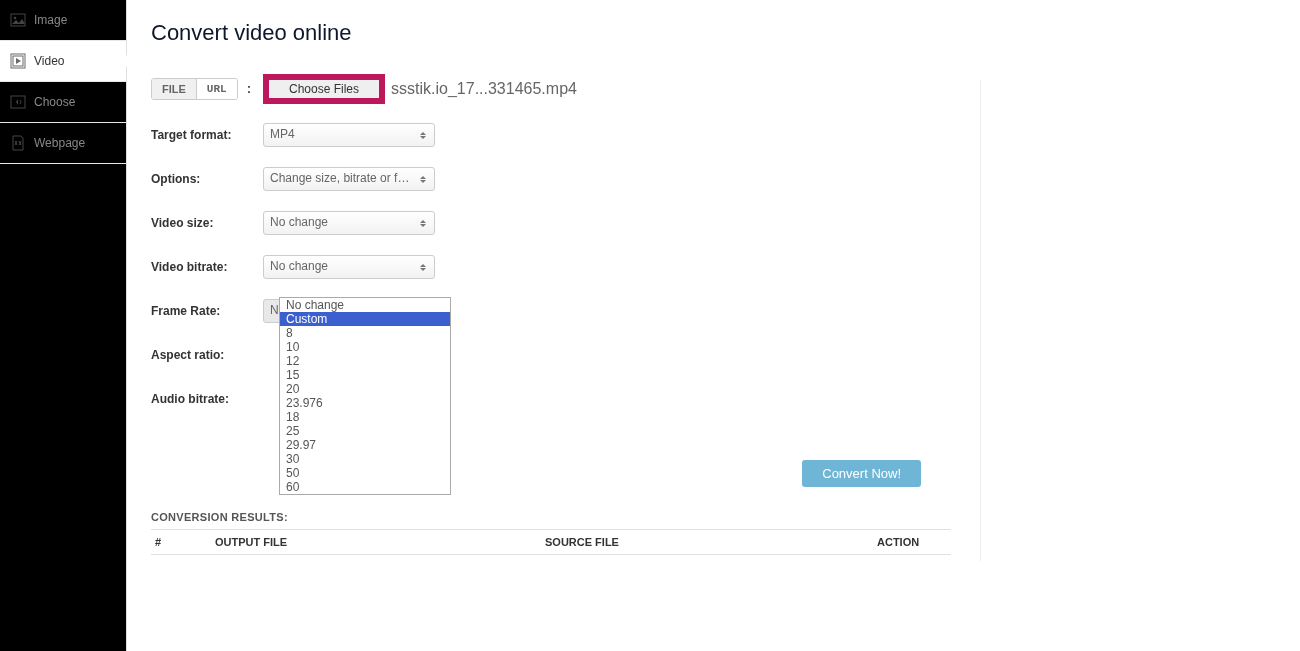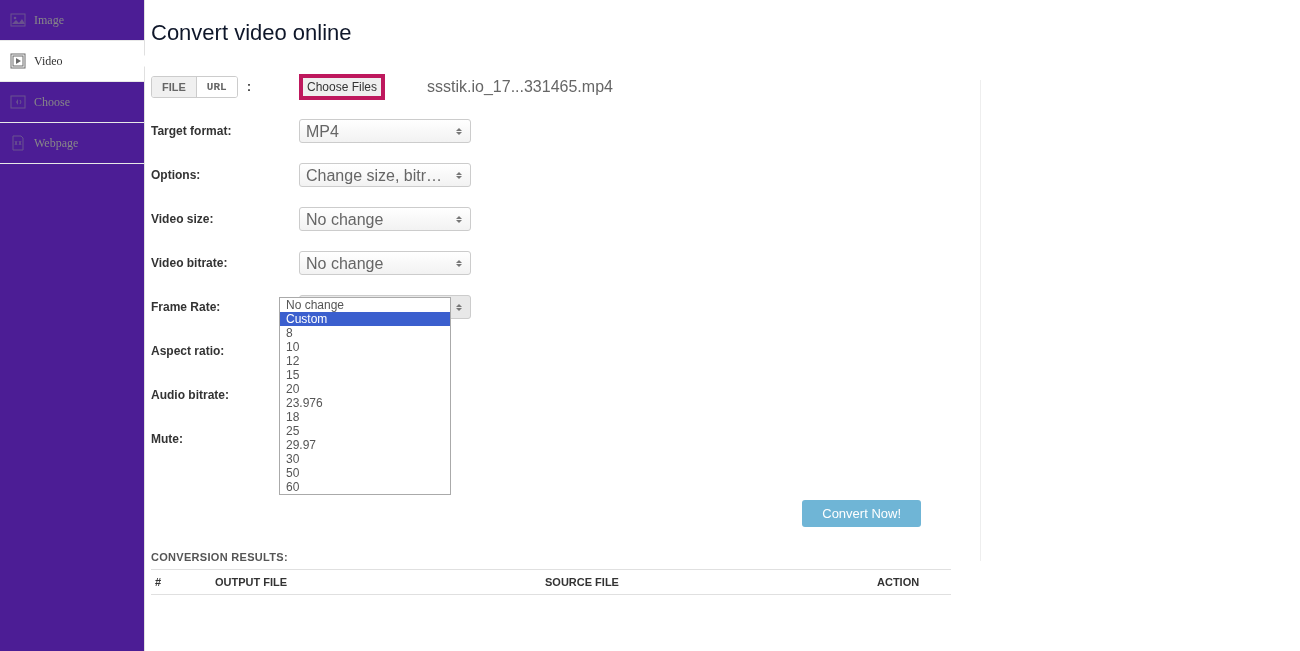--- a/index.html
+++ b/index.html
@@ -7,26 +7,25 @@
       font-family: Arial, Helvetica, sans-serif;
       font-size: 13px;
       color: #333;
       background: #fff;
       width: 1300px;
       height: 651px;
       overflow: hidden;
       position: relative;
     }
     .sidebar {
-      width: 145px;
-      background: #4c1d95;
+      width: 127px;
+      background: #000000;
       height: 651px;
       float: left;
       border-right: 1px solid #e0e0e0;
-      font-family: Liberation Serif, serif;
     }
     .sidebar-item {
       display: flex;
       align-items: center;
       padding: 12px 10px;
       border-bottom: 1px solid #e8e8e8;
       cursor: pointer;
       color: #888;
       font-size: 12px;
       position: relative;
@@ -62,21 +61,20 @@
       font-size: 22px;
       color: #0f172a;
       font-weight: 400;
       margin-bottom: 28px;
     }
     .form-row {
       display: flex;
       align-items: center;
       margin-bottom: 18px;
       min-height: 26px;
-      gap: 36px;
     }
     .form-label {
       width: 112px;
       font-size: 12px;
       font-weight: 700;
       color: #333;
     }
     .tab-group {
       display: inline-flex;
       border: 1px solid #ccc;
@@ -91,40 +89,40 @@
       color: #666;
     }
     .tab-btn.active {
       background: #f0f0f0;
       color: #666;
     }
     .tab-btn + .tab-btn { border-left: 1px solid #ccc; font-family: Liberation Mono, monospace; }
     .colon { margin-left: 6px; font-weight: 700; }
     .choose-files-btn {
       display: inline-block;
-      border: 4px solid #be185d;
+      border: 6px solid #be185d;
       background: #efefef;
-      padding: 2px 4px;
+      padding: 2px 20px;
       font-size: 12px;
       color: #333;
       cursor: pointer;
       margin-right: 6px;
     }
     .filename {
       font-size: 16px;
       color: #666;
     }
     .select-box {
       position: relative;
       width: 172px;
       height: 24px;
       border: 1px solid #ccc;
       border-radius: 3px;
       background: linear-gradient(#fff, #f2f2f2);
-      font-size: 16px;
+      font-size: 12px;
       color: #666;
       padding: 3px 24px 3px 6px;
       cursor: pointer;
       white-space: nowrap;
       overflow: hidden;
       text-overflow: ellipsis;
     }
     .select-box.open {
       background: #e8e8e8;
     }
@@ -310,23 +308,20 @@
   </div>
 
   <div class="form-row">
     <div class="form-label">Aspect ratio:</div>
   </div>
 
   <div class="form-row">
     <div class="form-label">Audio bitrate:</div>
   </div>
 
-  <div class="form-row">
-    <div class="form-label">Mute:</div>
-  </div>
 
   <div class="convert-row">
     <button class="convert-btn">Convert Now!</button>
   </div>
 
   <div class="results-label">CONVERSION RESULTS:</div>
   <div class="results-table">
     <div class="results-header">
       <div class="col-idx">#</div>
       <div class="col-out">OUTPUT FILE</div>

